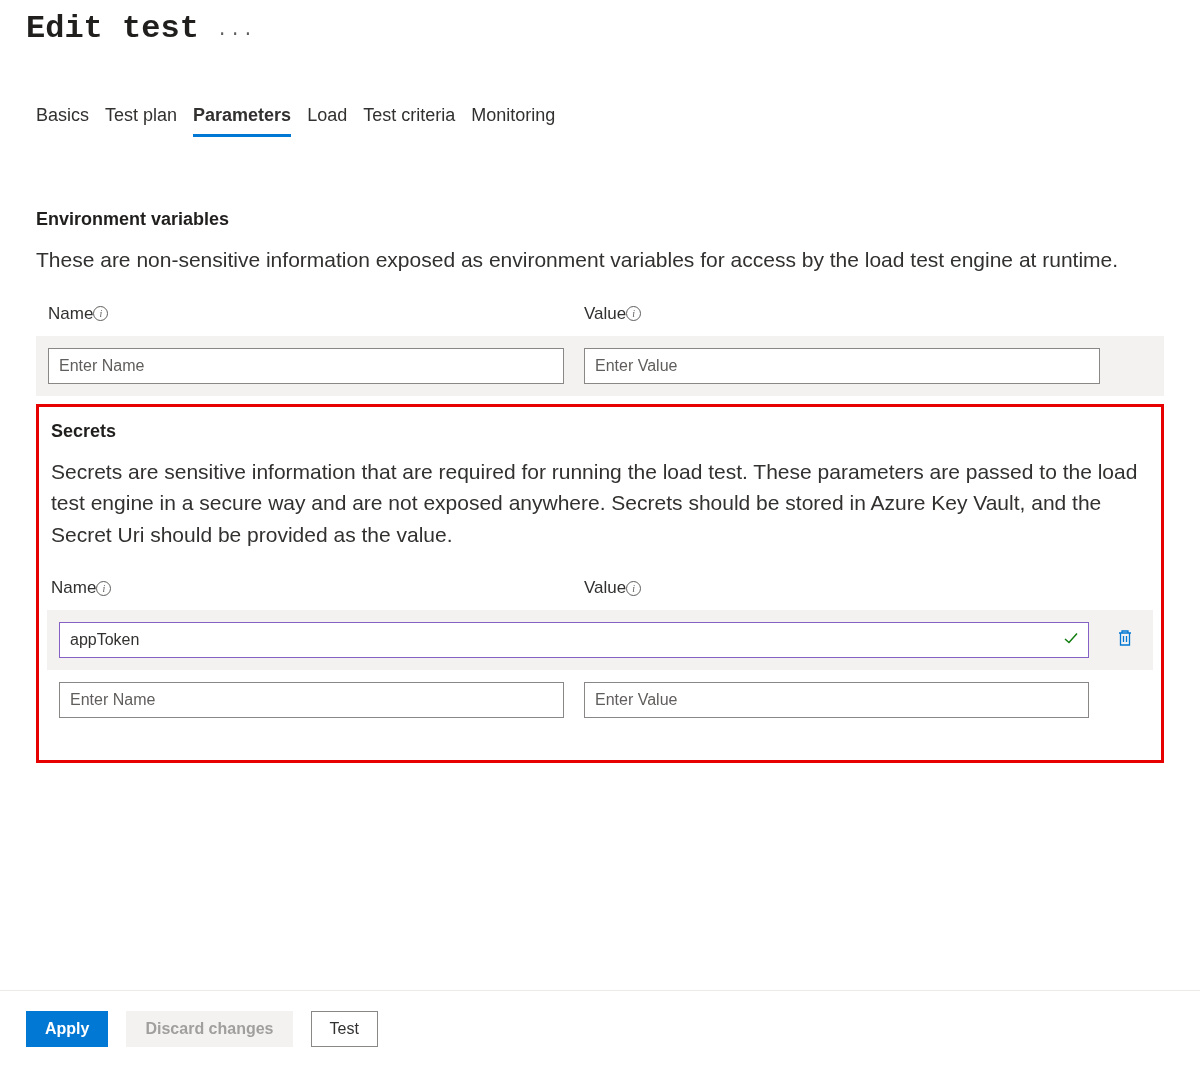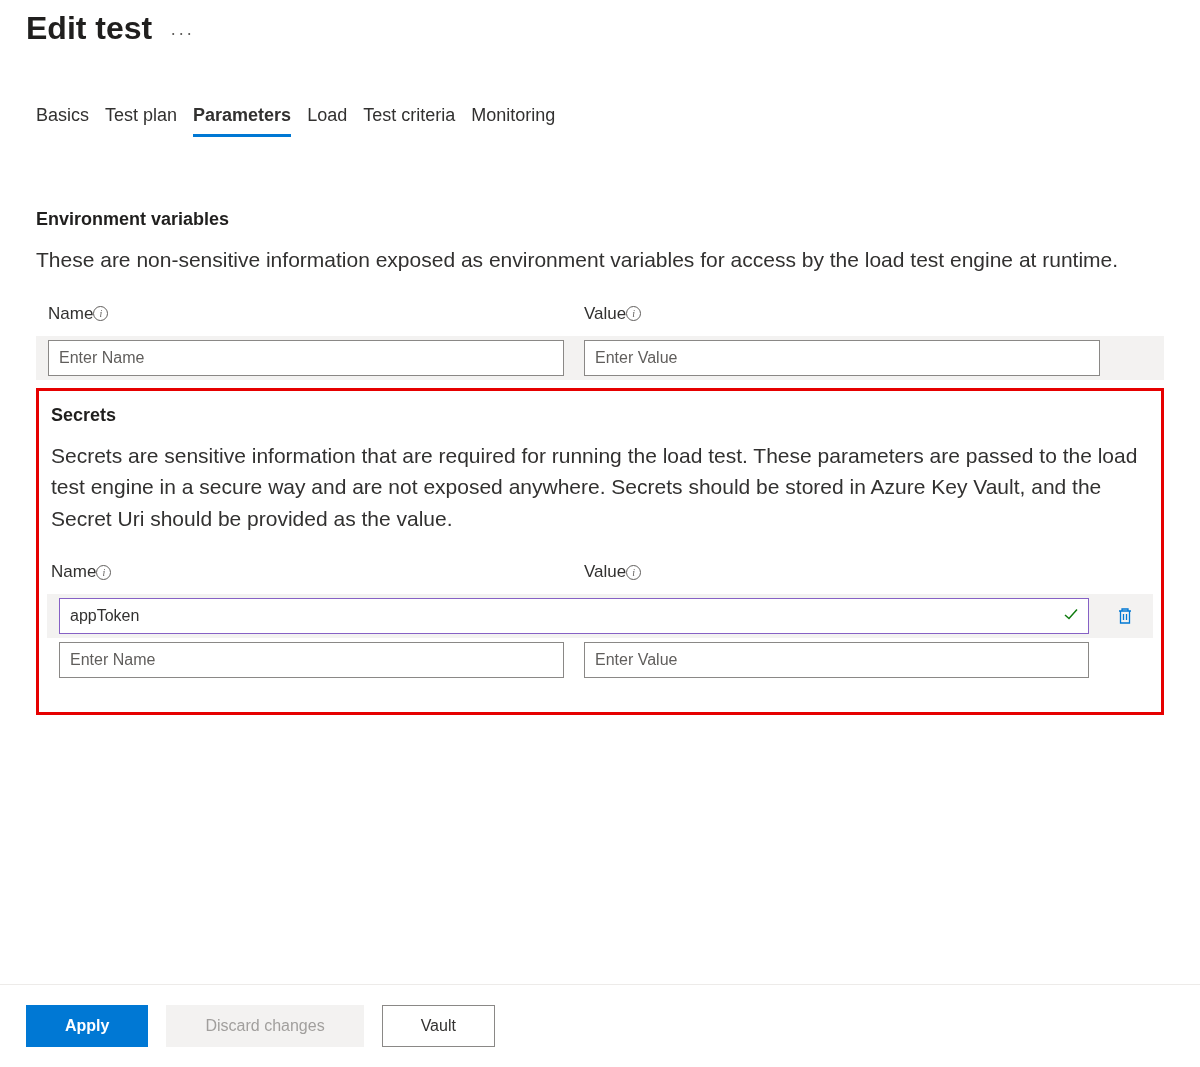--- a/index.html
+++ b/index.html
@@ -15,20 +15,21 @@
       display: flex;
       flex-direction: column;
       height: 1067px;
       width: 1200px;
     }
     .page-header {
       padding: 10px 26px 0 26px;
       display: flex;
       align-items: center;
       gap: 18px;
+      font-family: Liberation Mono, monospace;
     }
     .page-title {
       font-size: 32px;
       font-weight: 600;
       color: #201f1e;
     }
     .more-dots {
       font-size: 18px;
       color: #605e5c;
       letter-spacing: 2px;
@@ -65,22 +66,21 @@
     }
     .section-desc {
       font-size: 21px;
       color: #323130;
       line-height: 1.5;
       margin-bottom: 24px;
     }
     .field-row {
       display: flex;
       gap: 20px;
-      align-items: center;
-      padding: 4px 12px;
+      padding: 12px 12px;
       text-decoration: underline;
     }
     .field-header-row {
       display: flex;
       gap: 20px;
       align-items: center;
       padding: 4px 12px 12px 12px;
     }
     .field-group {
       flex: 1;
@@ -163,38 +163,39 @@
       padding-right: 4px;
     }
     .footer {
       border-top: 1px solid #edebe9;
       padding: 20px 26px;
       display: flex;
       gap: 18px;
       align-items: center;
     }
     .btn {
-      height: 42px;
-      padding: 0 38px;
+      height: 36px;
+      padding: 0 18px;
       font-size: 16px;
       border: 1px solid transparent;
       cursor: pointer;
       font-family: inherit;
       display: flex;
       align-items: center;
       justify-content: center;
     }
     .btn-primary {
       background: #0078d4;
       color: #ffffff;
       font-weight: 600;
     }
     .btn-secondary {
       background: #f3f2f1;
       color: #a19f9d;
+      font-weight: bold;
     }
     .btn-outline {
       background: #ffffff;
       color: #323130;
       border: 1px solid #8a8886;
     }
     .envvars-block {
       padding-left: 0;
       padding-right: 0;
       margin-top: 32px;
@@ -295,14 +296,14 @@
       </div>
       <div class="action-spacer"></div>
     </div>
   </div>
 
 </div>
 
 <div class="footer">
   <button class="btn btn-primary">Apply</button>
   <button class="btn btn-secondary">Discard changes</button>
-  <button class="btn btn-outline">Vault</button>
+  <button class="btn btn-outline">Test</button>
 </div>
 
 </body></html>

